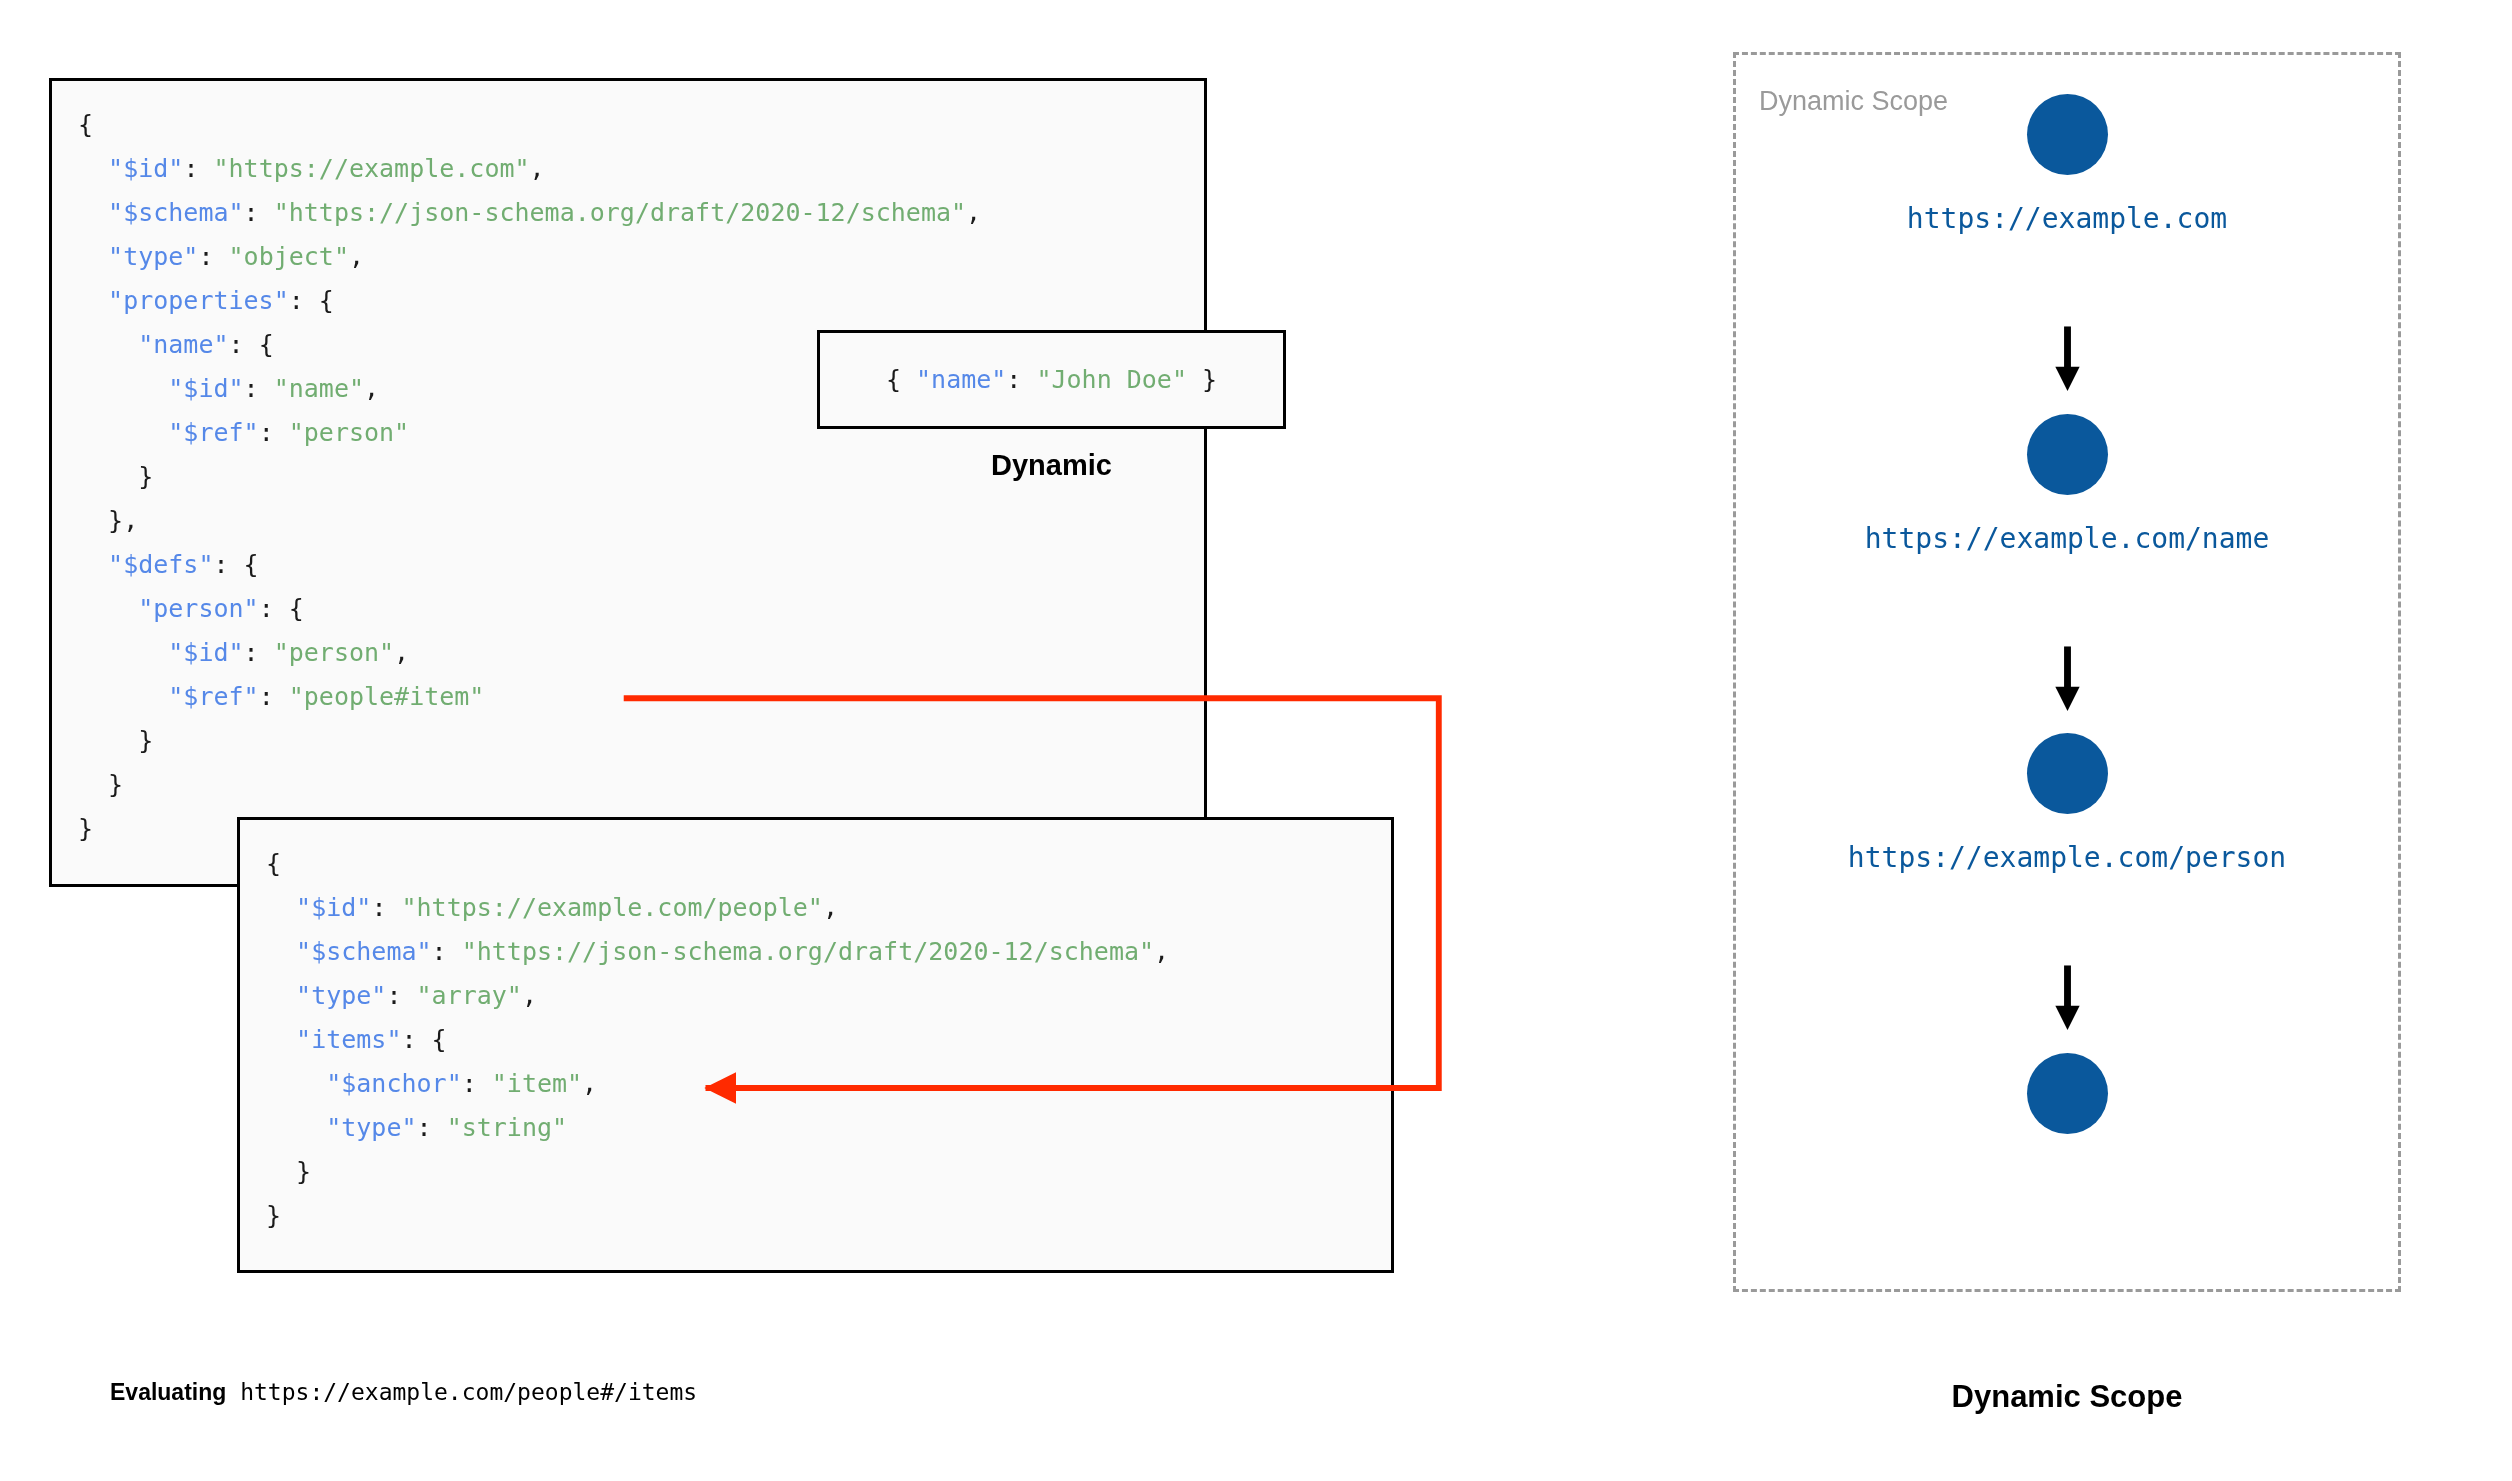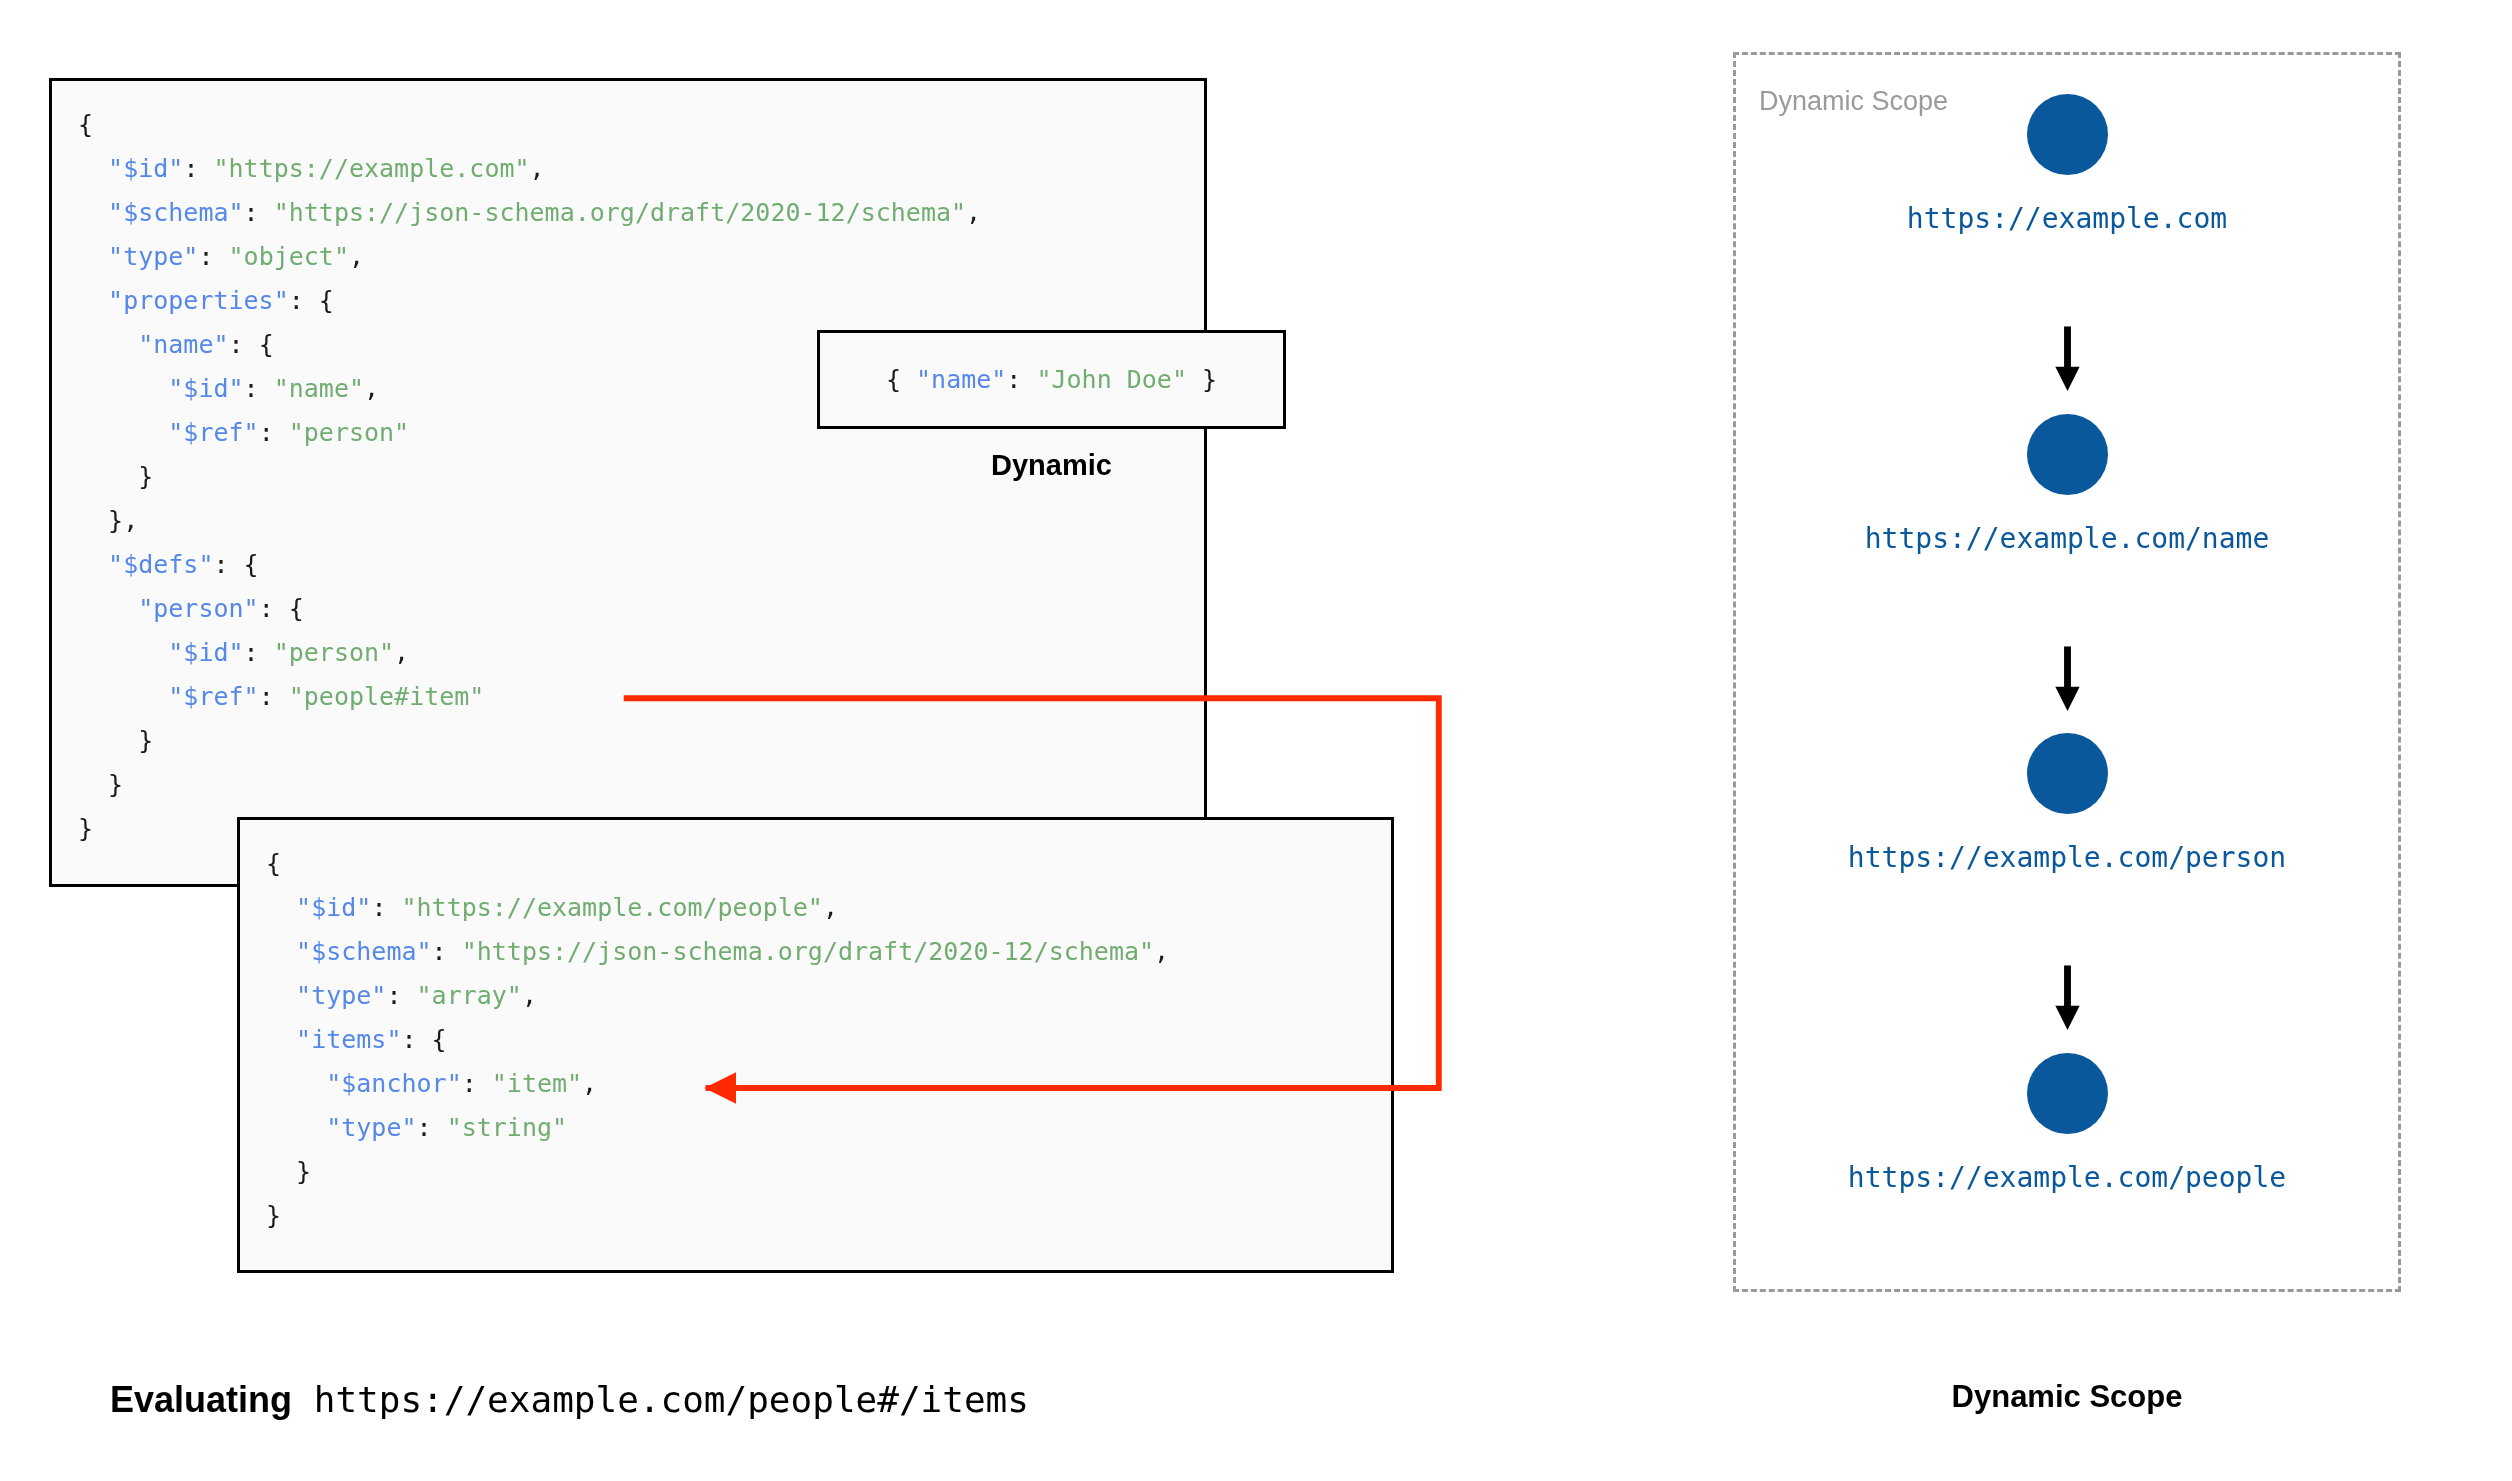--- a/index.html
+++ b/index.html
@@ -140,21 +140,21 @@
 
   
   .caption {
     position: absolute;
     z-index: 7;
     white-space: pre;
   }
   #caption-left {
     left: 110px;
     top: 1379px;
-    font-size: 36px;
+    font-size: 23px;
   }
   #caption-left .cap-bold {
     font-family: "Liberation Sans", sans-serif;
     font-weight: bold;
     color: #000000;
   }
   #caption-left .cap-mono {
     font-family: "DejaVu Sans Mono", monospace;
     color: #000000;
   }
@@ -220,19 +220,18 @@
 </div>
 <div class="scope-arrow" style="top:965px;">
   <svg width="37" height="67" viewBox="0 0 70 125">
     <line x1="35" y1="0" x2="35" y2="88" stroke="#000000" stroke-width="13"></line>
     <path d="M35,122 L12,76 L58,76 Z" fill="#000000"></path>
   </svg>
 </div>
 
 <div class="scope-node" style="top:1053px;">
   <div class="scope-circle"></div>
-  <div class="scope-label">https://example.com/people</div>
 </div>
 
 <div class="caption" id="caption-left"><span class="cap-bold">Evaluating</span><span class="cap-mono"> https://example.com/people#/items</span></div>
 
 <div class="caption" id="caption-right">Dynamic Scope</div>
 
 
 </body></html>

